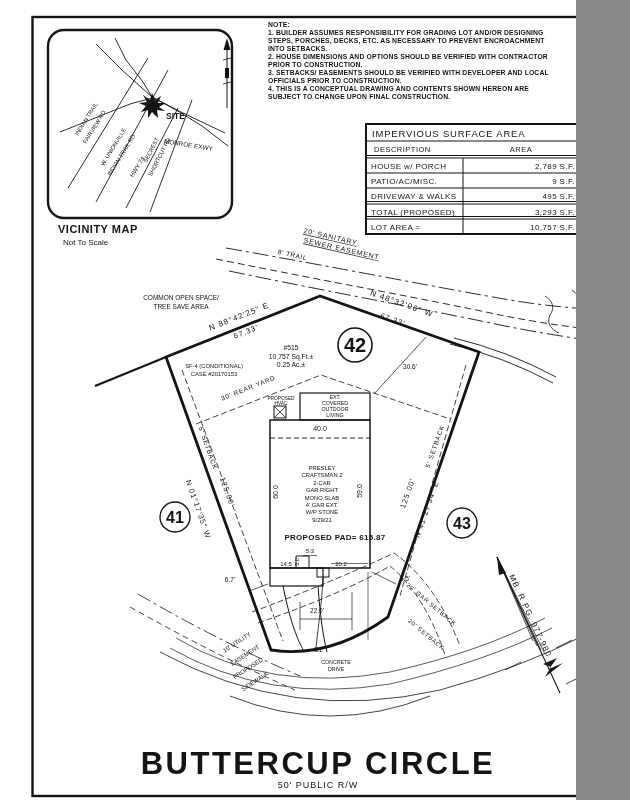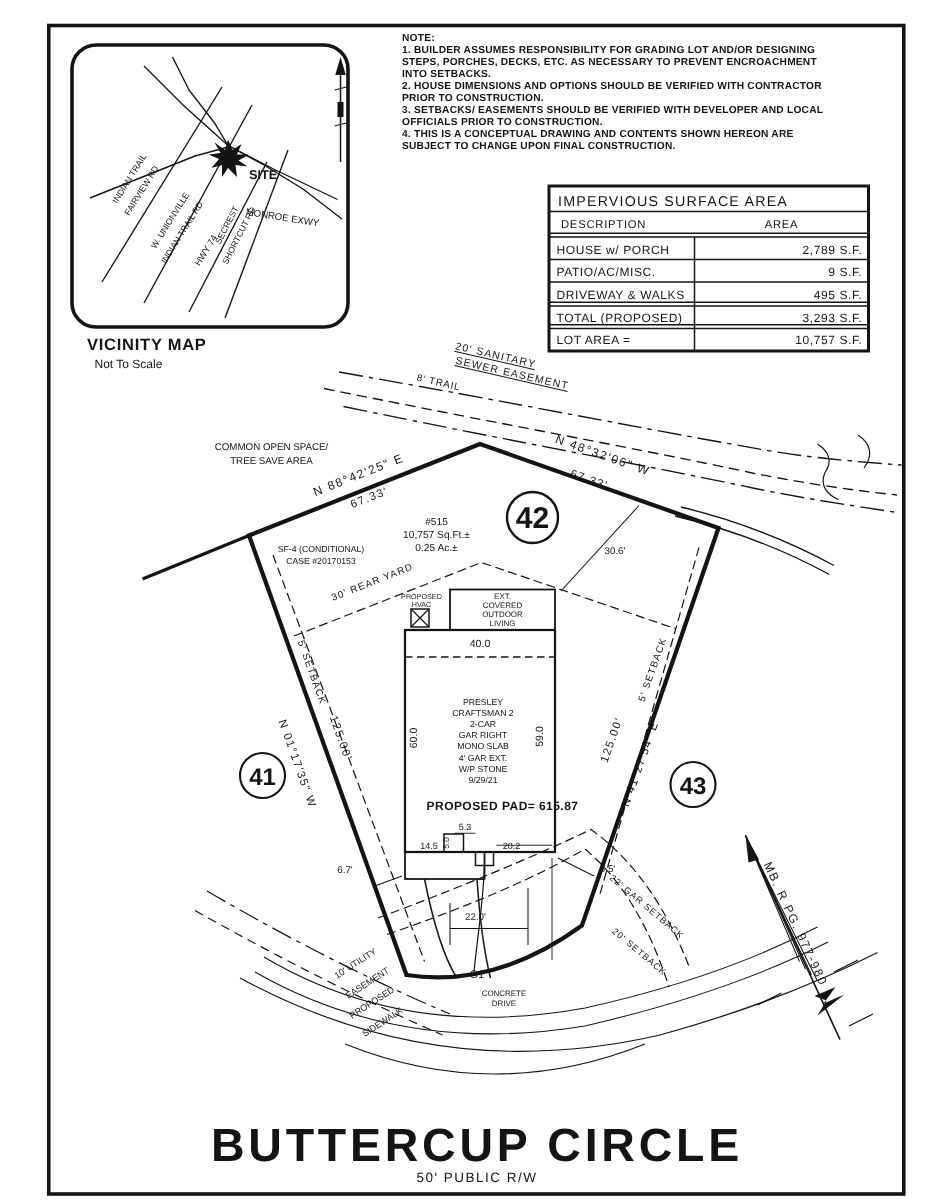--- a/index.html
+++ b/index.html
@@ -1,16 +1,16 @@
 <!DOCTYPE html>
 <html><head>
 <meta charset="utf-8">
 <style>
   html,body{margin:0;padding:0;background:#888;}
-  #sheet{position:relative;width:630px;height:800px;background:#ffffff;overflow:hidden;}
+  #sheet{position:relative;width:576px;height:800px;background:#ffffff;overflow:hidden;}
   svg{position:absolute;left:0;top:0;}
   text{fill:#141414;font-family:"Liberation Sans",sans-serif;}
   .ln{stroke:#141414;fill:none;}
   .note{font-weight:bold;font-size:6.8px;letter-spacing:.15px;}
   .tbl{font-size:8px;letter-spacing:.4px;}
   .mid{text-anchor:middle;}
 </style>
 </head>
 <body>
 

